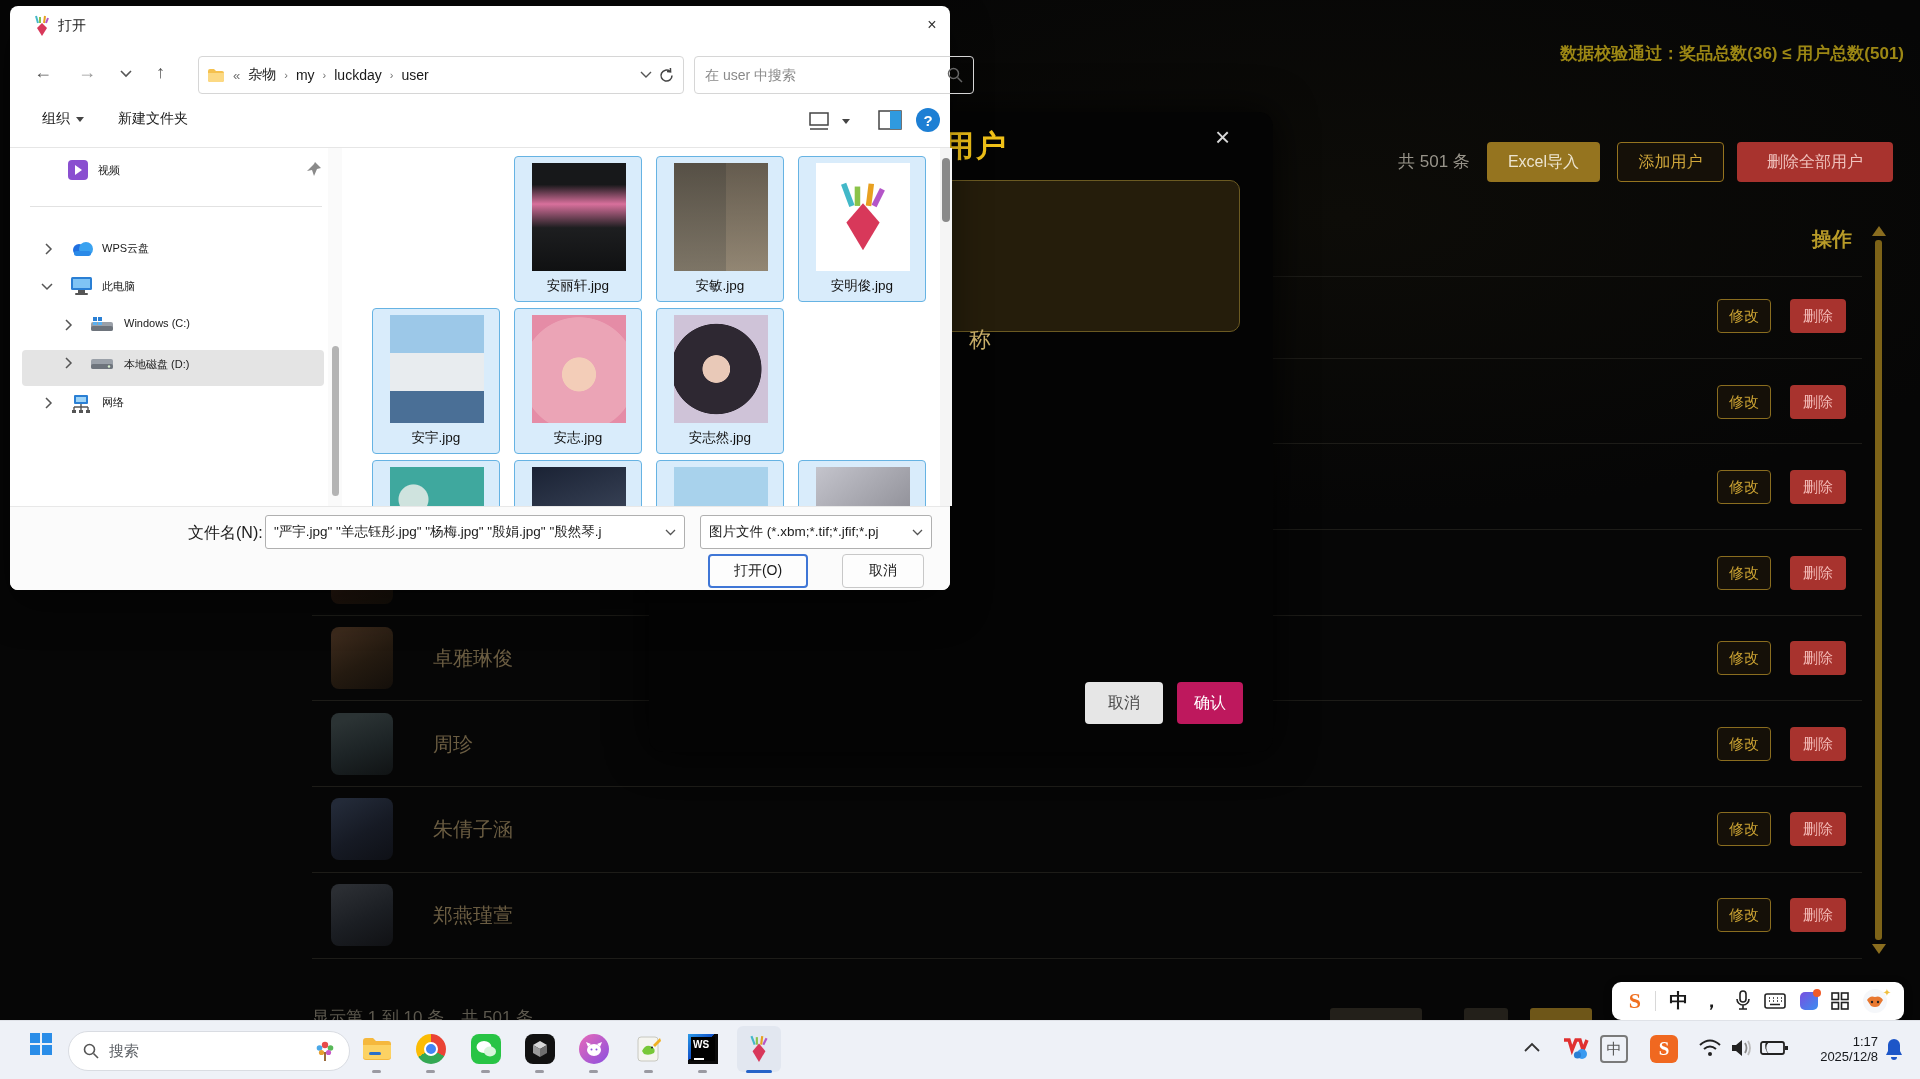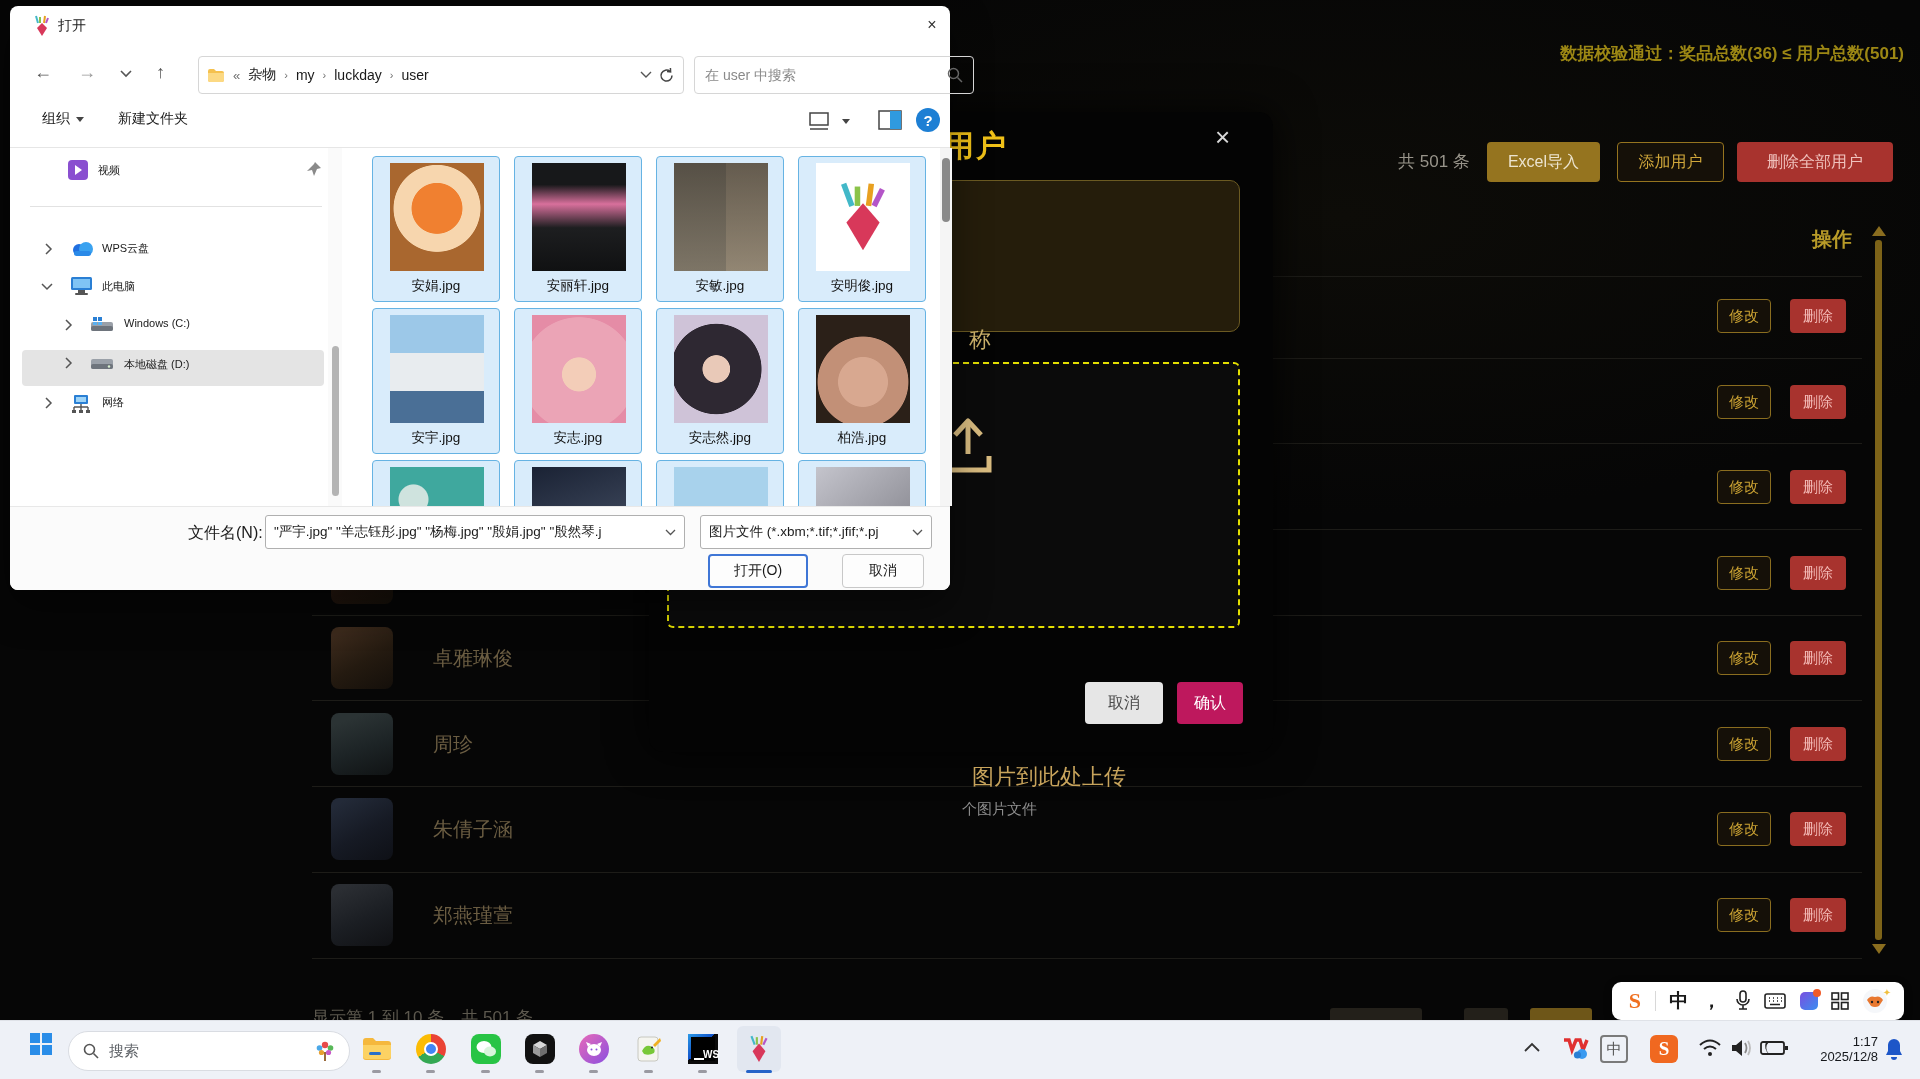--- a/index.html
+++ b/index.html
@@ -130,29 +130,20 @@
     <div class="abs" style="left:1464px;top:1008px;width:44px;height:12px;background:#23201a;border-radius:3px 3px 0 0;"></div>
     <div class="abs" style="left:1530px;top:1008px;width:62px;height:12px;background:#6e5618;border-radius:3px 3px 0 0;"></div>
   </div>
 
   <div class="abs modal">
     <div class="abs modal-title">添加用户</div>
     <div class="abs modal-close">×</div>
     <div class="abs modal-input">
       <div class="abs modal-label-frag">称</div>
     </div>
-    <div class="abs upload-zone">
-      <svg class="abs" style="left:268px;top:52px;" width="62" height="62" viewBox="0 0 62 62">
-        <path d="M31 6 L31 38" stroke="#d9bc80" stroke-width="5" fill="none"></path>
-        <path d="M18 19 L31 5 L44 19" stroke="#d9bc80" stroke-width="5" fill="none" stroke-linejoin="round"></path>
-        <path d="M10 40 L10 54 L52 54 L52 40" stroke="#d9bc80" stroke-width="5" fill="none"></path>
-      </svg>
-      <div class="abs upload-text">图片到此处上传</div>
-      <div class="abs upload-hint">个图片文件</div>
-    </div>
     <div class="abs btn m-cancel">取消</div>
     <div class="abs btn m-confirm">确认</div>
   </div>
 
   <div class="abs dialog">
 
     <svg class="abs" style="left:22px;top:9px;" width="20" height="22" viewBox="0 0 20 22">
       <path d="M6 8 L4 1" stroke="#42b8c8" stroke-width="2" fill="none"></path>
       <path d="M8 8 L8 2" stroke="#8bc34a" stroke-width="2" fill="none"></path>
       <path d="M12 8 L13 1" stroke="#e8a020" stroke-width="2" fill="none"></path>
@@ -291,24 +282,20 @@
           <rect x="16" y="16" width="4" height="3" fill="#555"></rect>
         </svg>
       <div class="abs side-label" style="left:92px;top:247px;">网络</div>
 
       <div class="abs" style="left:318px;top:0;width:14px;height:358px;background:#fafafa;"></div>
       <div class="abs" style="left:322px;top:198px;width:7px;height:150px;background:#b4b4b4;border-radius:4px;"></div>
     </div>
 
     <div class="abs" style="left:348px;top:142px;width:584px;height:358px;overflow:hidden;">
 
-      <div class="tile" style="left:14px;top:8px;">
-        <div class="timg" style="background:radial-gradient(circle at 50% 42%,#f08030 32%,#f7d6ae 33% 55%,#a9672f 56%);"></div>
-        <div class="tname">安娟.jpg</div>
-      </div>
       <div class="tile" style="left:156px;top:8px;">
         <div class="timg" style="background:linear-gradient(180deg,#17181a 20%,#d8709c 38%,#1d1e20 60%,#101112);"></div>
         <div class="tname">安丽轩.jpg</div>
       </div>
       <div class="tile" style="left:298px;top:8px;">
         <div class="timg" style="background:linear-gradient(90deg,#9a958c 0 55%,#b4ab9e 55%),linear-gradient(180deg,#8e887e,#cfc8ba);background-blend-mode:multiply;"></div>
         <div class="tname">安敏.jpg</div>
       </div>
       <div class="tile" style="left:440px;top:8px;">
         <div class="timg" style="background:#fff;display:flex;align-items:center;justify-content:center;">
@@ -328,24 +315,20 @@
         <div class="tname">安宇.jpg</div>
       </div>
       <div class="tile" style="left:156px;top:160px;">
         <div class="timg" style="background:radial-gradient(circle at 50% 55%,#f3cdb8 22%,#eba4b6 23% 75%,#e58ca6 76%);"></div>
         <div class="tname">安志.jpg</div>
       </div>
       <div class="tile" style="left:298px;top:160px;">
         <div class="timg" style="background:radial-gradient(circle at 45% 50%,#e9c9b8 18%,#2e2832 19% 60%,#cfc3d8 61%);"></div>
         <div class="tname">安志然.jpg</div>
       </div>
-      <div class="tile" style="left:440px;top:160px;">
-        <div class="timg" style="background:radial-gradient(circle at 50% 62%,#d8a890 30%,#c29077 31% 55%,#2b2018 56%);"></div>
-        <div class="tname">柏浩.jpg</div>
-      </div>
 
       <div class="tile" style="left:14px;top:312px;">
         <div class="timg" style="background:radial-gradient(circle at 25% 30%,#cfe3de 14%,#3fa89e 15%);"></div>
       </div>
       <div class="tile" style="left:156px;top:312px;">
         <div class="timg" style="background:linear-gradient(160deg,#1a2234,#3a4458 60%,#141a28);"></div>
       </div>
       <div class="tile" style="left:298px;top:312px;">
         <div class="timg" style="background:linear-gradient(180deg,#a8d2ec 0 60%,#d8e4ec 60%);"></div>
       </div>
@@ -479,21 +462,21 @@
     <svg width="26" height="28" viewBox="0 0 26 28">
         <rect x="2" y="2" width="20" height="24" rx="3" fill="#f5f5f0" stroke="#c8c8c0"></rect>
         <path d="M6 16 Q10 8 16 12 Q20 14 18 18 Q13 21 8 19 Z" fill="#78c838"></path>
         <circle cx="16" cy="12.5" r="1" fill="#222"></circle>
         <path d="M17 10 L24 3 L25 6 L19 12 Z" fill="#f0b020"></path>
       </svg>
   </div>
   <div class="abs run-dot" style="left:644px;"></div>
   <div class="abs tb-ico" style="left:685px;">
     <span style="position:relative;width:30px;height:30px;background:linear-gradient(135deg,#2a9ae8,#1050c8 45%,#0a0a0a 45%);display:inline-flex;">
-        <span style="position:absolute;left:3px;top:3px;width:24px;height:24px;background:#000;color:#fff;font-size:10px;font-weight:bold;display:flex;align-items:flex-start;justify-content:flex-start;padding:12px;">WS</span>
+        <span style="position:absolute;left:3px;top:3px;width:24px;height:24px;background:#000;color:#fff;font-size:10px;font-weight:bold;display:flex;align-items:flex-start;justify-content:flex-start;padding:2px;">WS</span>
         <span style="position:absolute;left:6px;bottom:4px;width:10px;height:2px;background:#fff;"></span>
       </span>
   </div>
   <div class="abs run-dot" style="left:698px;"></div>
   <div class="abs" style="left:737px;top:1026px;width:44px;height:46px;background:#e2e7f0;border-radius:6px;"></div>
   <div class="abs tb-ico" style="left:741px;">
     <svg width="24" height="28" viewBox="0 0 20 26">
         <path d="M6 9 L3 1" stroke="#42b8c8" stroke-width="2" fill="none"></path>
         <path d="M8 9 L8 2" stroke="#8bc34a" stroke-width="2" fill="none"></path>
         <path d="M12 9 L13 1" stroke="#e8a020" stroke-width="2" fill="none"></path>

